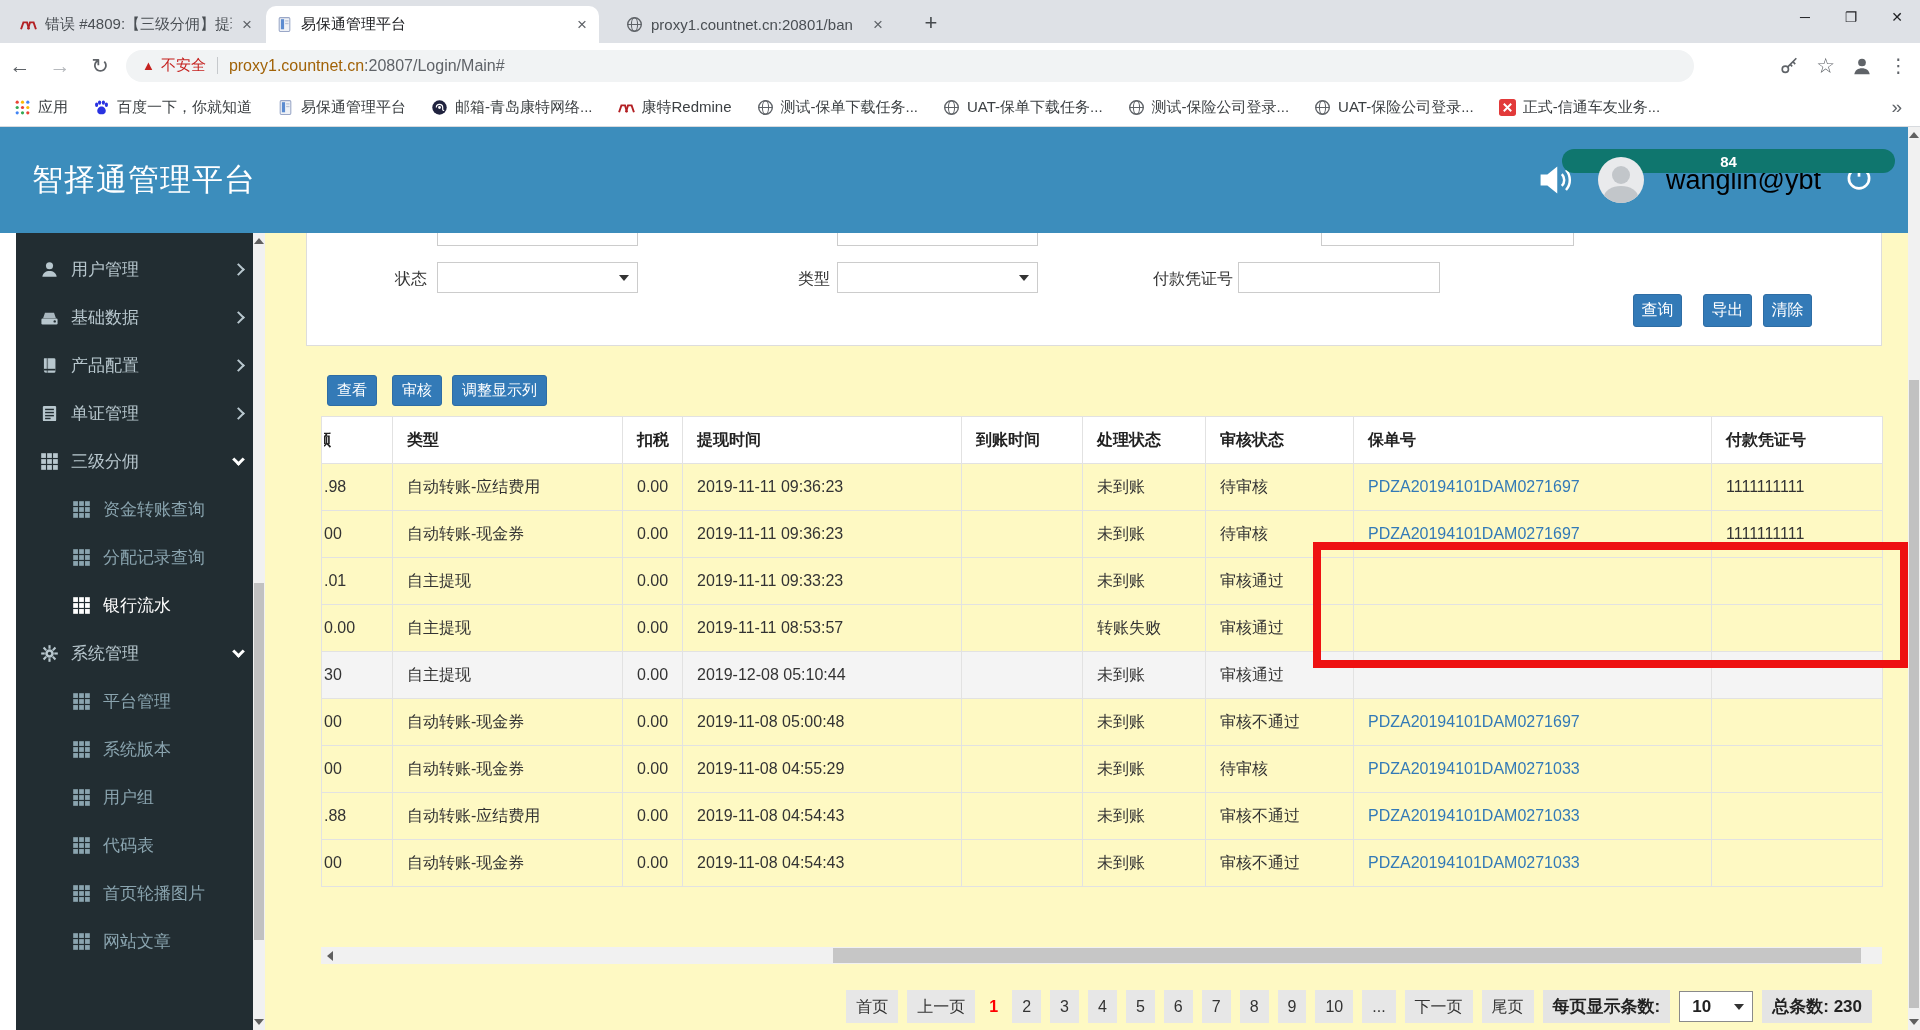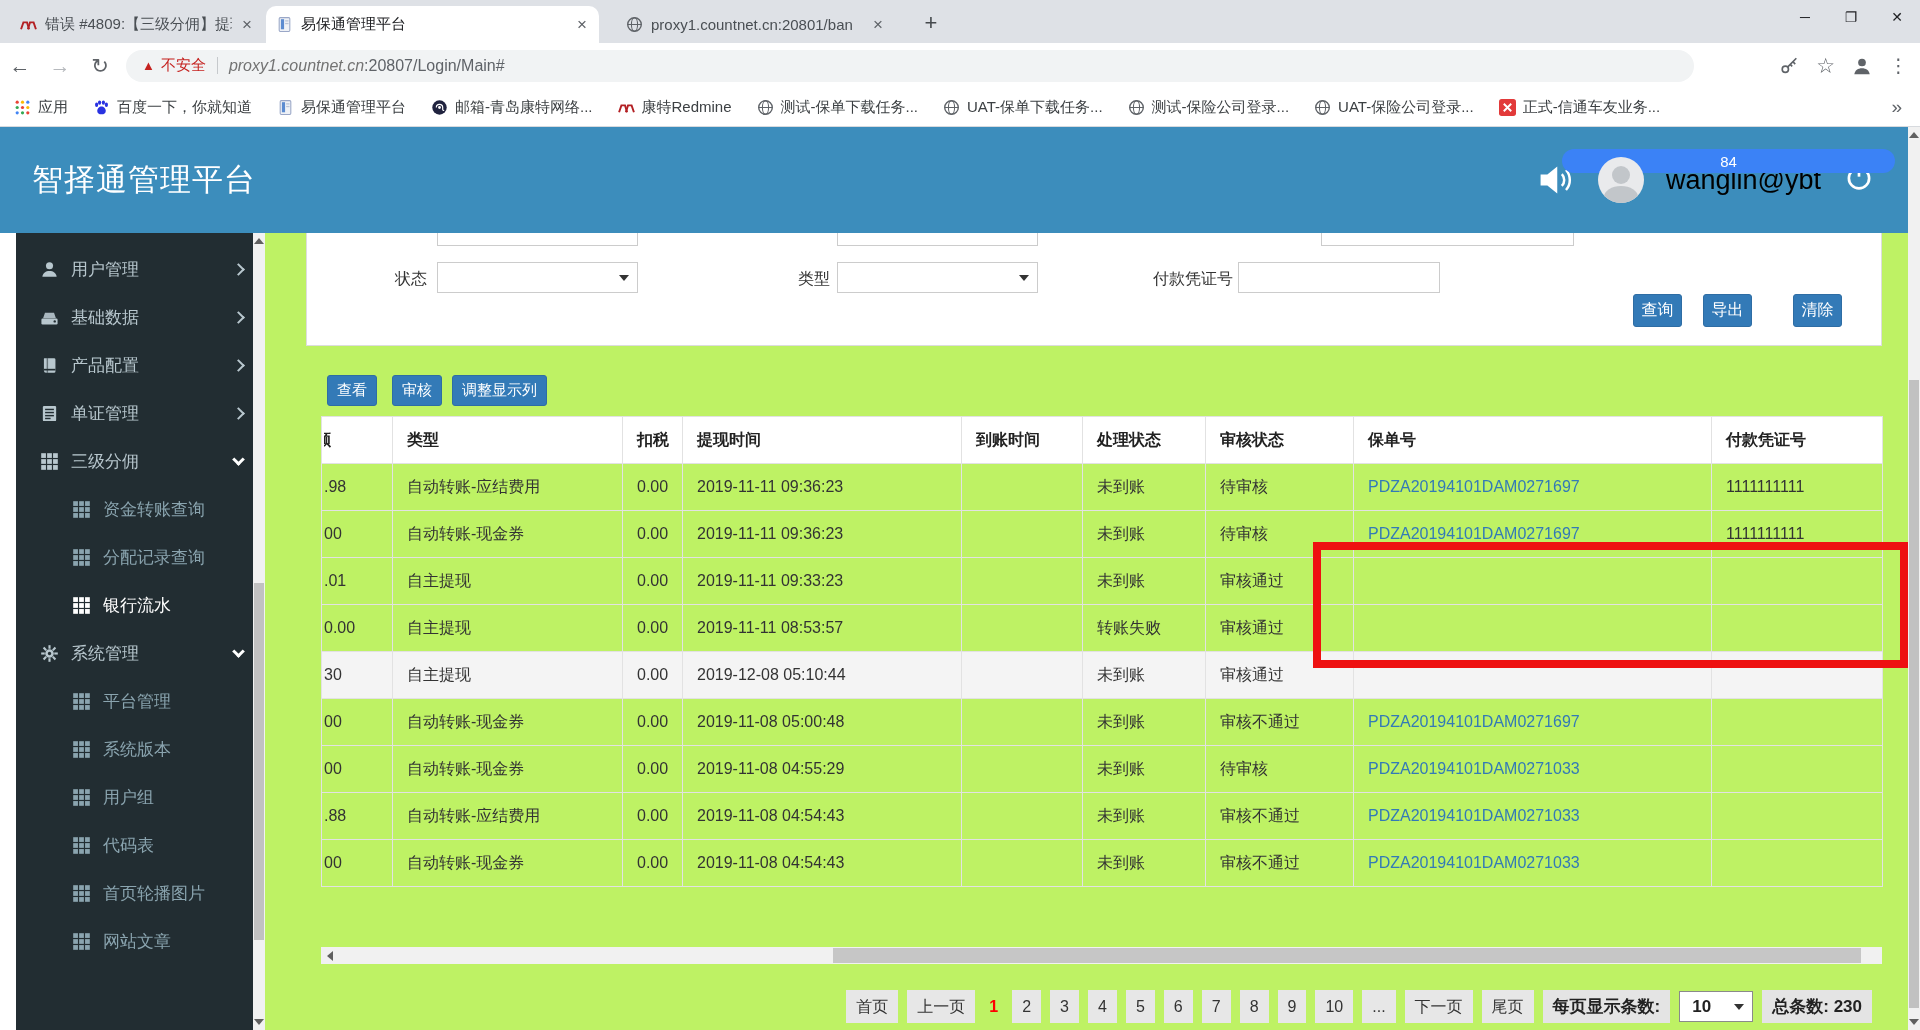--- a/index.html
+++ b/index.html
@@ -24,21 +24,21 @@
 
   .navbar{position:absolute;left:0;top:43px;width:1920px;height:45px;background:#fff;
     display:flex;align-items:center;}
   .navbtn{width:40px;text-align:center;font-size:21px;color:#5f6368;}
   .navbtn.dim{color:#b6b9bd;}
   .addr{margin-left:6px;width:1568px;height:32px;border-radius:16px;background:#f1f3f4;
     display:flex;align-items:center;padding:0 16px;font-size:16px;}
   .warn-tri{color:#c5221f;font-size:13px;margin-right:6px;}
   .warn-text{color:#c5221f;font-size:15px;}
   .addr-div{width:1px;height:17px;background:#c6c9cc;margin:0 11px;}
-  .addr-host{color:#737373;font-style:italic;}
+  .addr-host{color:#a16207;}
   .addr-path{color:#5f6368;}
   .navicons{display:flex;align-items:center;gap:15px;margin-left:auto;padding-right:12px;}
   .navicons .ic{width:24px;height:24px;display:inline-flex;align-items:center;justify-content:center;color:#5f6368;}
   .navicons svg{width:22px;height:22px;}
   .star{font-size:21px;color:#5f6368;}
   .dots3{font-size:19px;color:#5f6368;letter-spacing:0;}
 
   .bookmarks{position:absolute;left:0;top:88px;width:1920px;height:39px;background:#fff;
     border-bottom:1px solid #d7dade;display:flex;align-items:center;padding:0 14px;gap:25px;}
   .bm{display:flex;align-items:center;gap:7px;font-size:15px;color:#3c4043;white-space:nowrap;}
@@ -49,21 +49,21 @@
   
   #page{position:absolute;left:0;top:127px;width:1920px;height:903px;background:#fff;}
 
   .app-header{position:absolute;left:0;top:0;width:1920px;height:106px;background:#3c8dbc;}
   .app-title{position:absolute;left:32px;top:0;height:106px;line-height:106px;
     color:#fff;font-size:31px;font-weight:500;letter-spacing:1px;}
   .hdr-right{position:absolute;right:45px;top:0;height:106px;display:flex;align-items:center;gap:22px;}
   .spk-wrap{position:relative;width:40px;height:40px;}
   .spk-wrap svg{width:40px;height:40px;}
   .badge{position:absolute;top:-8px;right:-20px;min-width:36px;height:24px;border-radius:12px;
-    background:#3b82f6;color:#fff;font-size:15px;font-weight:normal;display:flex;
+    background:#0f766e;color:#fff;font-size:15px;font-weight:bold;display:flex;
     align-items:center;justify-content:center;padding:0 6px;}
   .avatar{width:46px;height:46px;border-radius:50%;background:#e9eaec;overflow:hidden;position:relative;}
   .avatar .head{position:absolute;left:14px;top:9px;width:18px;height:18px;border-radius:50%;background:#c2c6ca;}
   .avatar .body{position:absolute;left:6px;top:29px;width:34px;height:22px;border-radius:50% 50% 0 0;background:#c2c6ca;}
   .hdr-user{color:#000000;font-size:27px;}
   .pwr svg{width:32px;height:32px;}
 
   .sidebar{position:absolute;left:0;top:106px;width:253px;height:797px;background:#222d32;padding-top:12px;margin-left:16px;}
   .side-item{height:48px;display:flex;align-items:center;color:#b8c7ce;font-size:17px;position:relative;}
   .side-item.lvl1{padding-left:24px;}
@@ -81,21 +81,21 @@
   .v-scroll .arr{position:absolute;left:0;width:100%;height:16px;display:flex;align-items:center;justify-content:center;}
   .tri-up{width:0;height:0;border-left:5px solid transparent;border-right:5px solid transparent;border-bottom:6px solid #606060;}
   .tri-dn{width:0;height:0;border-left:5px solid transparent;border-right:5px solid transparent;border-top:6px solid #606060;}
   .tri-lf{width:0;height:0;border-top:5px solid transparent;border-bottom:5px solid transparent;border-right:6px solid #606060;}
   .v-thumb{position:absolute;left:1px;width:10px;background:#c1c1c1;}
 
   #side-scrollbar{left:253px;top:106px;width:12px;height:797px;}
   #page-scrollbar{right:0;top:0;width:12px;height:903px;z-index:50;}
 
   
-  .content{position:absolute;left:265px;top:106px;width:1645px;height:797px;background:#bef264;}
+  .content{position:absolute;left:265px;top:106px;width:1645px;height:797px;background:#fef9c3;}
 
   .filter-panel{position:absolute;left:41px;top:0;width:1576px;height:113px;
     border:1px solid #ddd;border-top:none;background:#fff;}
   .cut-input{position:absolute;top:0;height:13px;border:1px solid #ccc;border-top:none;background:#fff;}
   .f-label{position:absolute;top:36px;font-size:16px;color:#333;}
   .f-select{position:absolute;top:29px;height:31px;background:#fff;border:1px solid #ccc;}
   .f-select .tri{position:absolute;right:8px;top:12px;width:0;height:0;
     border-left:5px solid transparent;border-right:5px solid transparent;border-top:6px solid #333;}
   .f-input{position:absolute;top:29px;height:31px;background:#fff;border:1px solid #ccc;}
   .btn-blue{background:#337ab7;border:1px solid #2e6da4;color:#fff;border-radius:3px;
@@ -623,21 +623,21 @@
         <span class="f-label" style="left:491px;">类型</span>
         <div class="f-select" style="left:530px;width:201px;">
             <span class="tri"></span>
           </div>
 
         <span class="f-label" style="left:846px;">付款凭证号</span>
         <div class="f-input" style="left:931px;width:202px;"></div>
 
         <button class="btn-blue f-btn" style="left:1326px;">查询</button>
         <button class="btn-blue f-btn" style="left:1396px;">导出</button>
-        <button class="btn-blue f-btn" style="left:1486px;">清除</button>
+        <button class="btn-blue f-btn" style="left:1456px;">清除</button>
       </div>
 
       <button class="btn-blue act-btn" style="left:62px;">查看</button>
       <button class="btn-blue act-btn" style="left:127px;">审核</button>
       <button class="btn-blue act-btn" style="left:187px;">调整显示列</button>
 
       <table class="data-table" id="bank-table">
           <colgroup>
             <col style="width: 71px;">
             <col style="width: 230px;">

